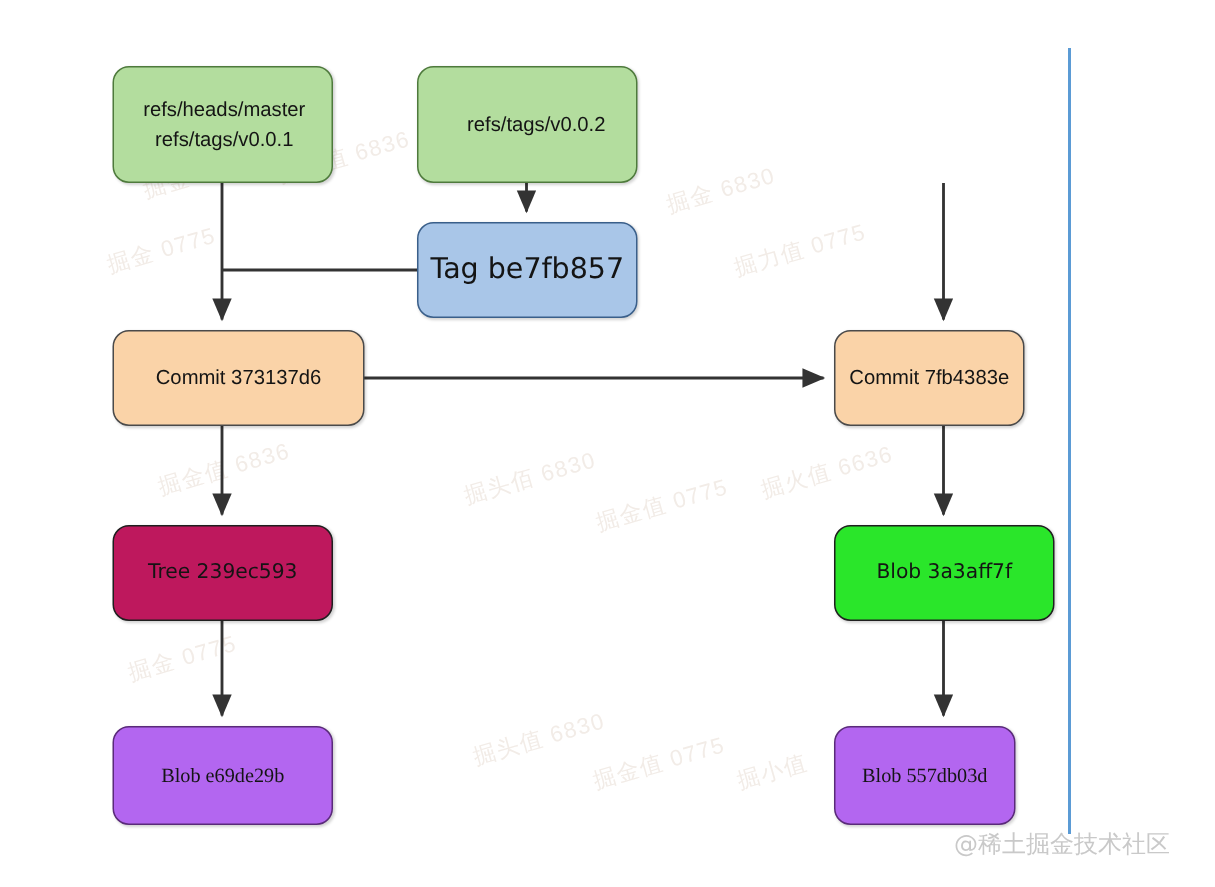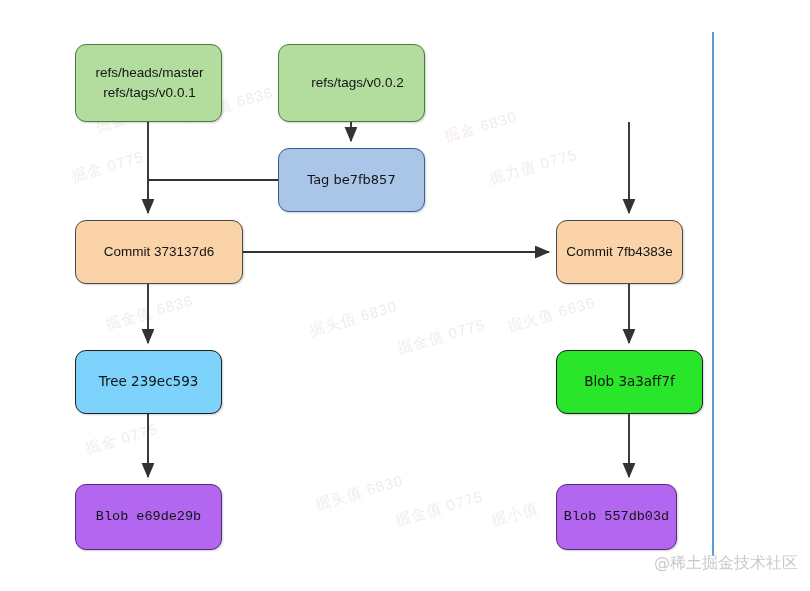--- a/index.html
+++ b/index.html
@@ -73,21 +73,21 @@
     text-align: center;
   }
 
   .node.tag {
     background: #a9c6e8;
     border-color: #3a5f8a;
   }
   .node.tag .label {
     text-align: center;
     font-family: "DejaVu Sans", sans-serif;
-    font-size: 13px;
+    font-size: 19px;
   }
 
   .node.commit {
     background: #fad3a8;
     border-color: #4a4a4a;
   }
   .node.commit .label {
     text-align: center;
     font-size: 13.5px;
   }
@@ -101,21 +101,21 @@
     font-family: "DejaVu Sans", sans-serif;
     font-size: 13.5px;
   }
 
   .node.blob {
     background: #b366f0;
     border-color: #5a2a7a;
   }
   .node.blob .label {
     text-align: center;
-    font-family: Liberation Mono, monospace;
+    font-family: Liberation Serif, serif;
     font-size: 13.5px;
   }
 
   
   #blue-rule {
     position: absolute;
     background: #5b9bd5;
   }
 
   
@@ -190,33 +190,33 @@
   </div>
 
   <div class="node commit" style="left: 75px; top: 220px; width: 168px; height: 64px; background: rgb(250, 211, 168);">
     <span class="label">Commit 373137d6</span>
   </div>
 
   <div class="node commit" style="left: 556px; top: 220px; width: 127px; height: 64px; background: rgb(250, 211, 168);">
     <span class="label">Commit 7fb4383e</span>
   </div>
 
-  <div class="node tree" style="left: 75px; top: 350px; width: 147px; height: 64px; background: #7dd3fc;">
+  <div class="node tree" style="left: 75px; top: 350px; width: 147px; height: 64px; background: #be185d;">
     <span class="label">Tree 239ec593</span>
   </div>
 
   <div class="node tree" style="left: 556px; top: 350px; width: 147px; height: 64px; background: rgb(42, 230, 42);">
     <span class="label">Blob 3a3aff7f</span>
   </div>
 
   <div class="node blob" style="left: 75px; top: 484px; width: 147px; height: 66px; background: rgb(179, 102, 240);">
     <span class="label">Blob e69de29b</span>
   </div>
 
   <div class="node blob" style="left: 556px; top: 484px; width: 121px; height: 66px; background: rgb(179, 102, 240);">
     <span class="label">Blob 557db03d</span>
   </div>
 
   <div id="blue-rule" style="left: 712px; top: 32px; width: 1.6px; height: 524px; background: rgb(91, 155, 213);"></div>
 
-  <div id="corner-wm" style="left: 636px; top: 553px; color: rgb(201, 201, 201); margin-left: 18px;">@稀土掘金技术社区</div>
+  <div id="corner-wm" style="left: 636px; top: 553px; color: rgb(201, 201, 201);">@稀土掘金技术社区</div>
 
 </div>
 
 </body></html>

